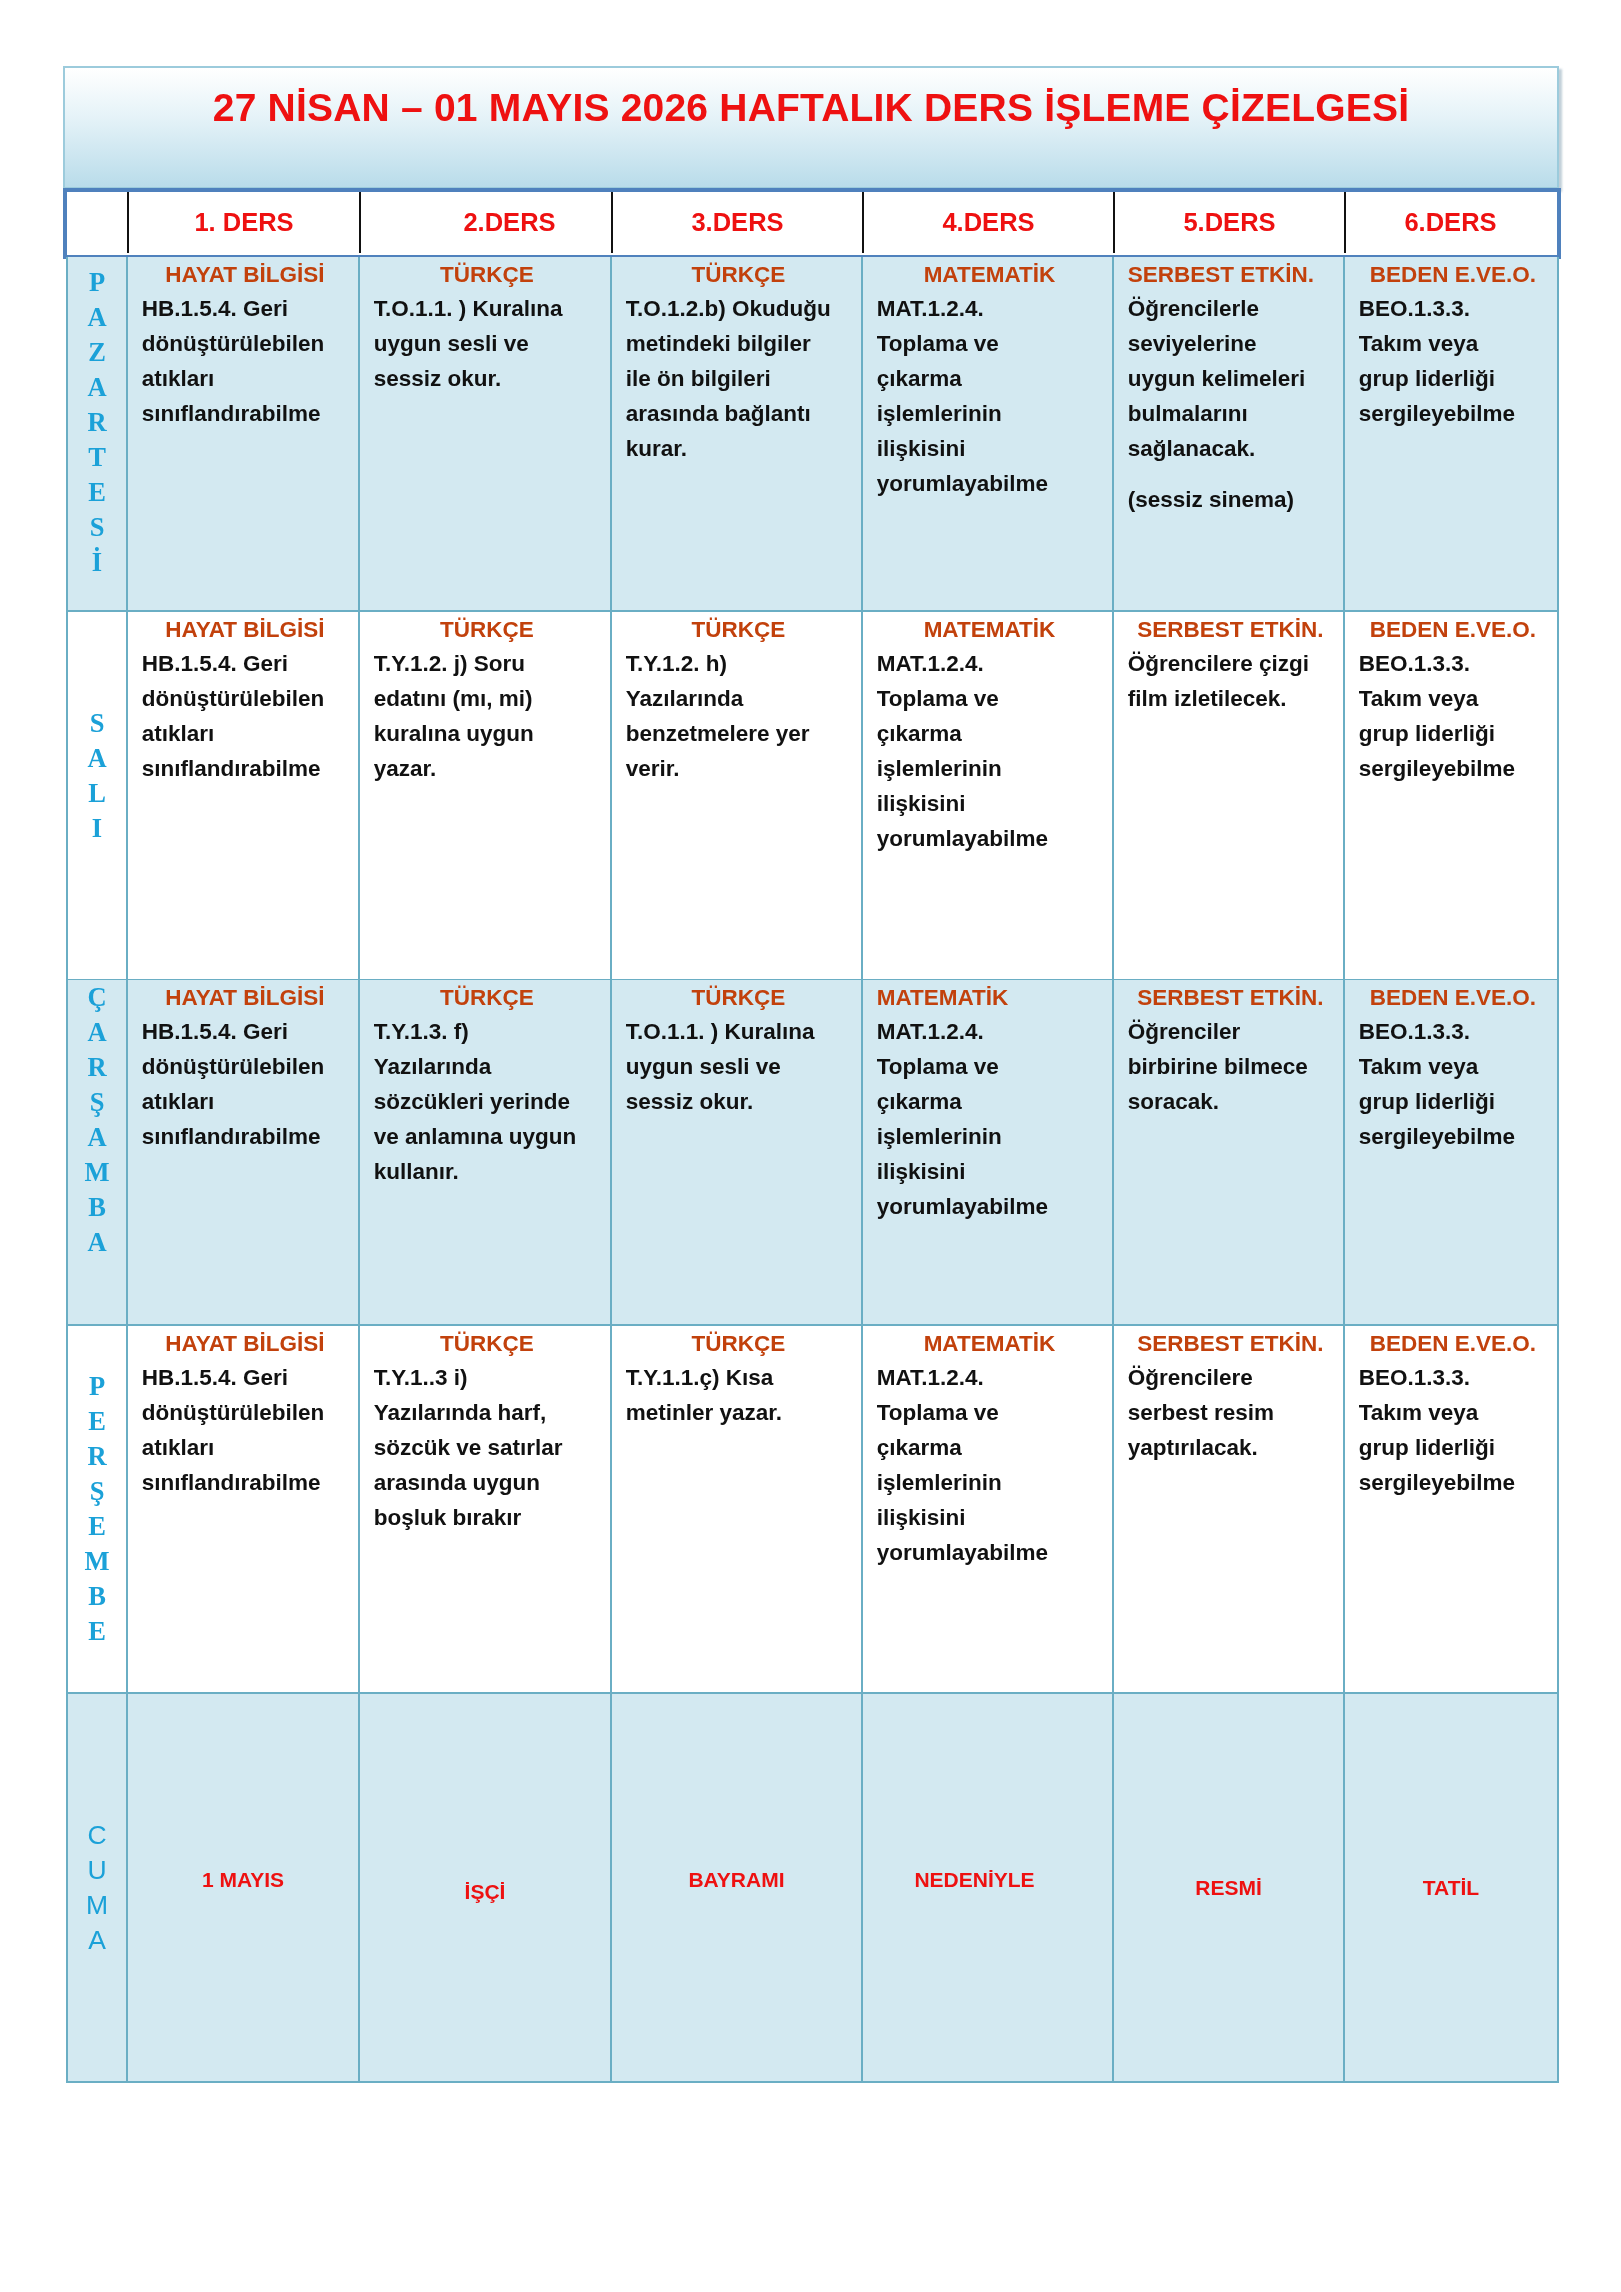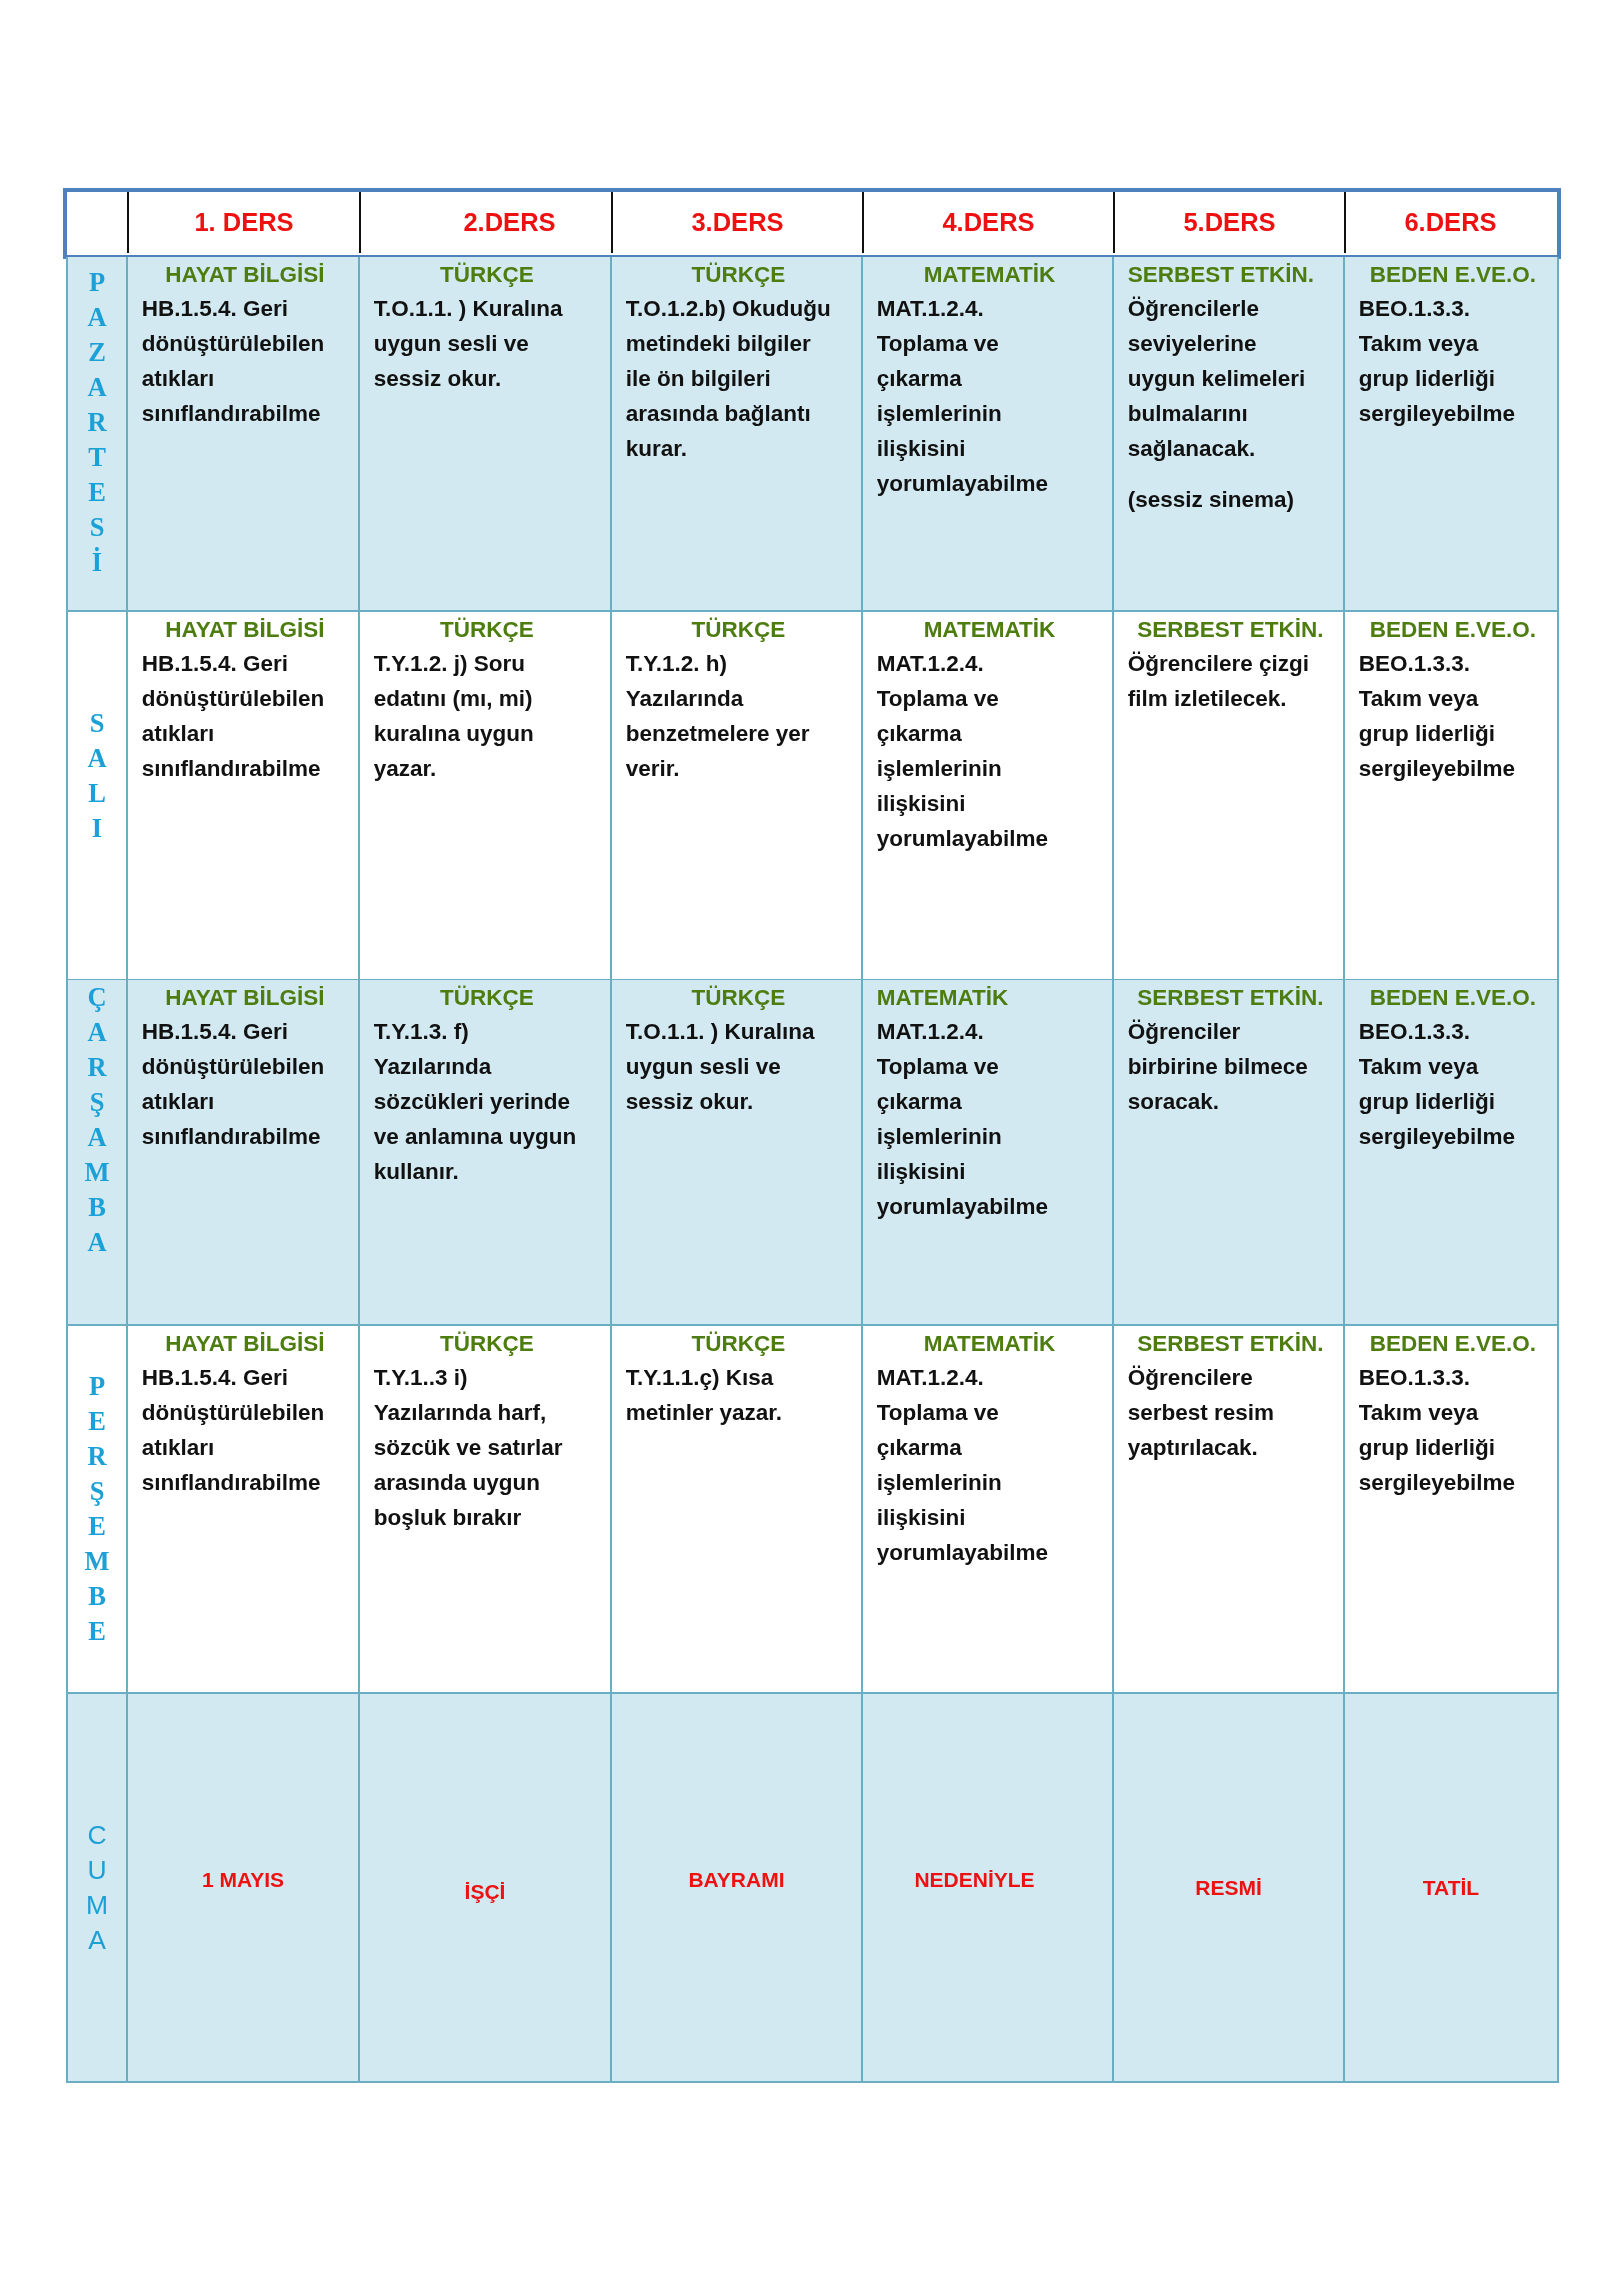--- a/index.html
+++ b/index.html
@@ -35,34 +35,37 @@
       padding: 3.9px 9.8px 0 13.7px;
     }
     .cell.last { border-right: 2.9px solid #6aaec4; }
     .day {
       position: absolute; top: 0; bottom: 0; left: 0; width: 60px; box-sizing: border-box;
       border-left: 2.9px solid #6aaec4;
       display: flex; flex-direction: column; align-items: center; justify-content: center;
       font-family: "Liberation Serif", "DejaVu Serif", serif; font-weight: bold; color: #1ba1d8; font-size: 26.5px; line-height: 35px;
     }
     .day.top { justify-content: flex-start; padding-top: 7.8px; }
-    .subj { color: #4d7c0f; font-weight: bold; font-size: 22.5px; text-align: center; line-height: 27.4px; margin-bottom: 2.9px; }
+    .subj { color: #c2410c; font-weight: bold; font-size: 22.5px; text-align: center; line-height: 27.4px; margin-bottom: 2.9px; }
     .subj.left { text-align: left; }
     .desc { color: #111111; font-weight: bold; font-size: 22.5px; line-height: 35px; white-space: pre-line; }
     .note { color: #111111; font-weight: bold; font-size: 22.5px; line-height: 35px; margin-top: 15.7px; }
     .holiday {
       position: absolute; left: 0; right: 0; text-align: center;
       color: #ee1111; font-weight: bold; font-size: 21px;
     }
   </style>
 </head>
 <body>
 
 <div class="page">
 
+  <div class="title-box">
+    <div class="title-text">27 NİSAN – 01 MAYIS 2026 HAFTALIK DERS İŞLEME ÇİZELGESİ</div>
+  </div>
 
   <div class="header-row">
     <div class="hcell" style="left:0;width:60px;border-left:none;"></div>
     <div class="hcell" style="left:60px;width:232px;">1. DERS</div>
     <div class="hcell" style="left:292px;width:299px;text-align:center;">2.DERS</div>
     <div class="hcell" style="left:544px;width:251px;">3.DERS</div>
     <div class="hcell" style="left:795px;width:251px;">4.DERS</div>
     <div class="hcell" style="left:1046px;width:231px;">5.DERS</div>
     <div class="hcell" style="left:1277px;width:211px;">6.DERS</div>
   </div>

